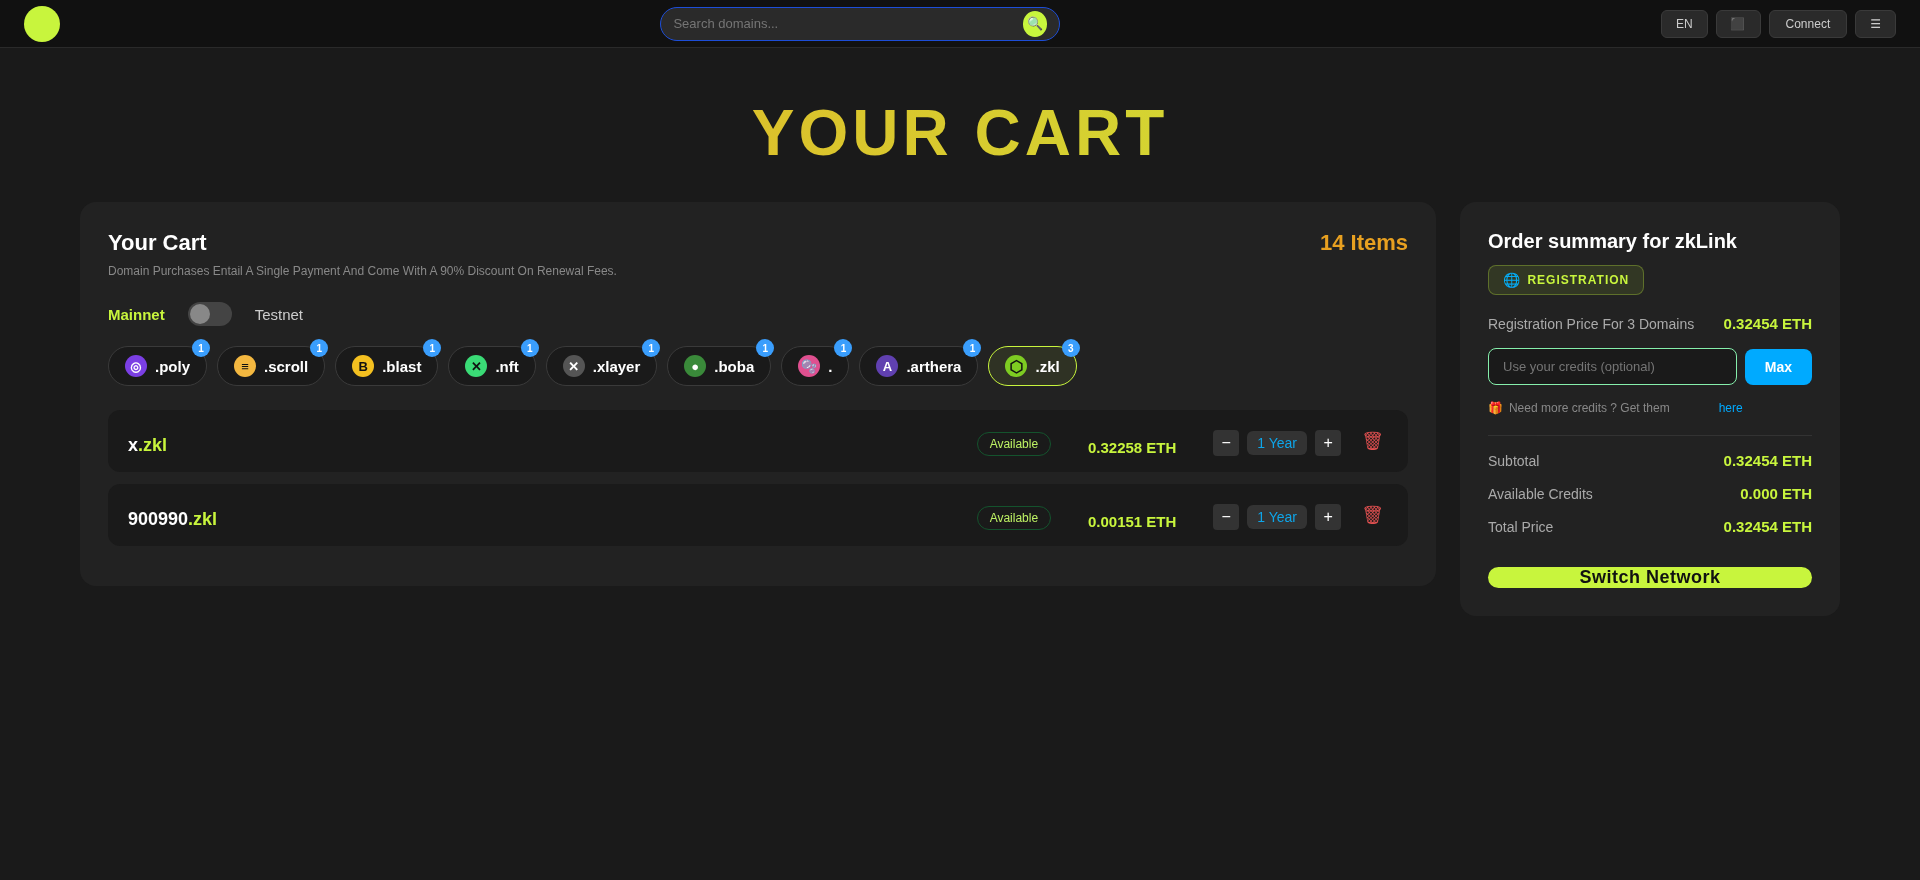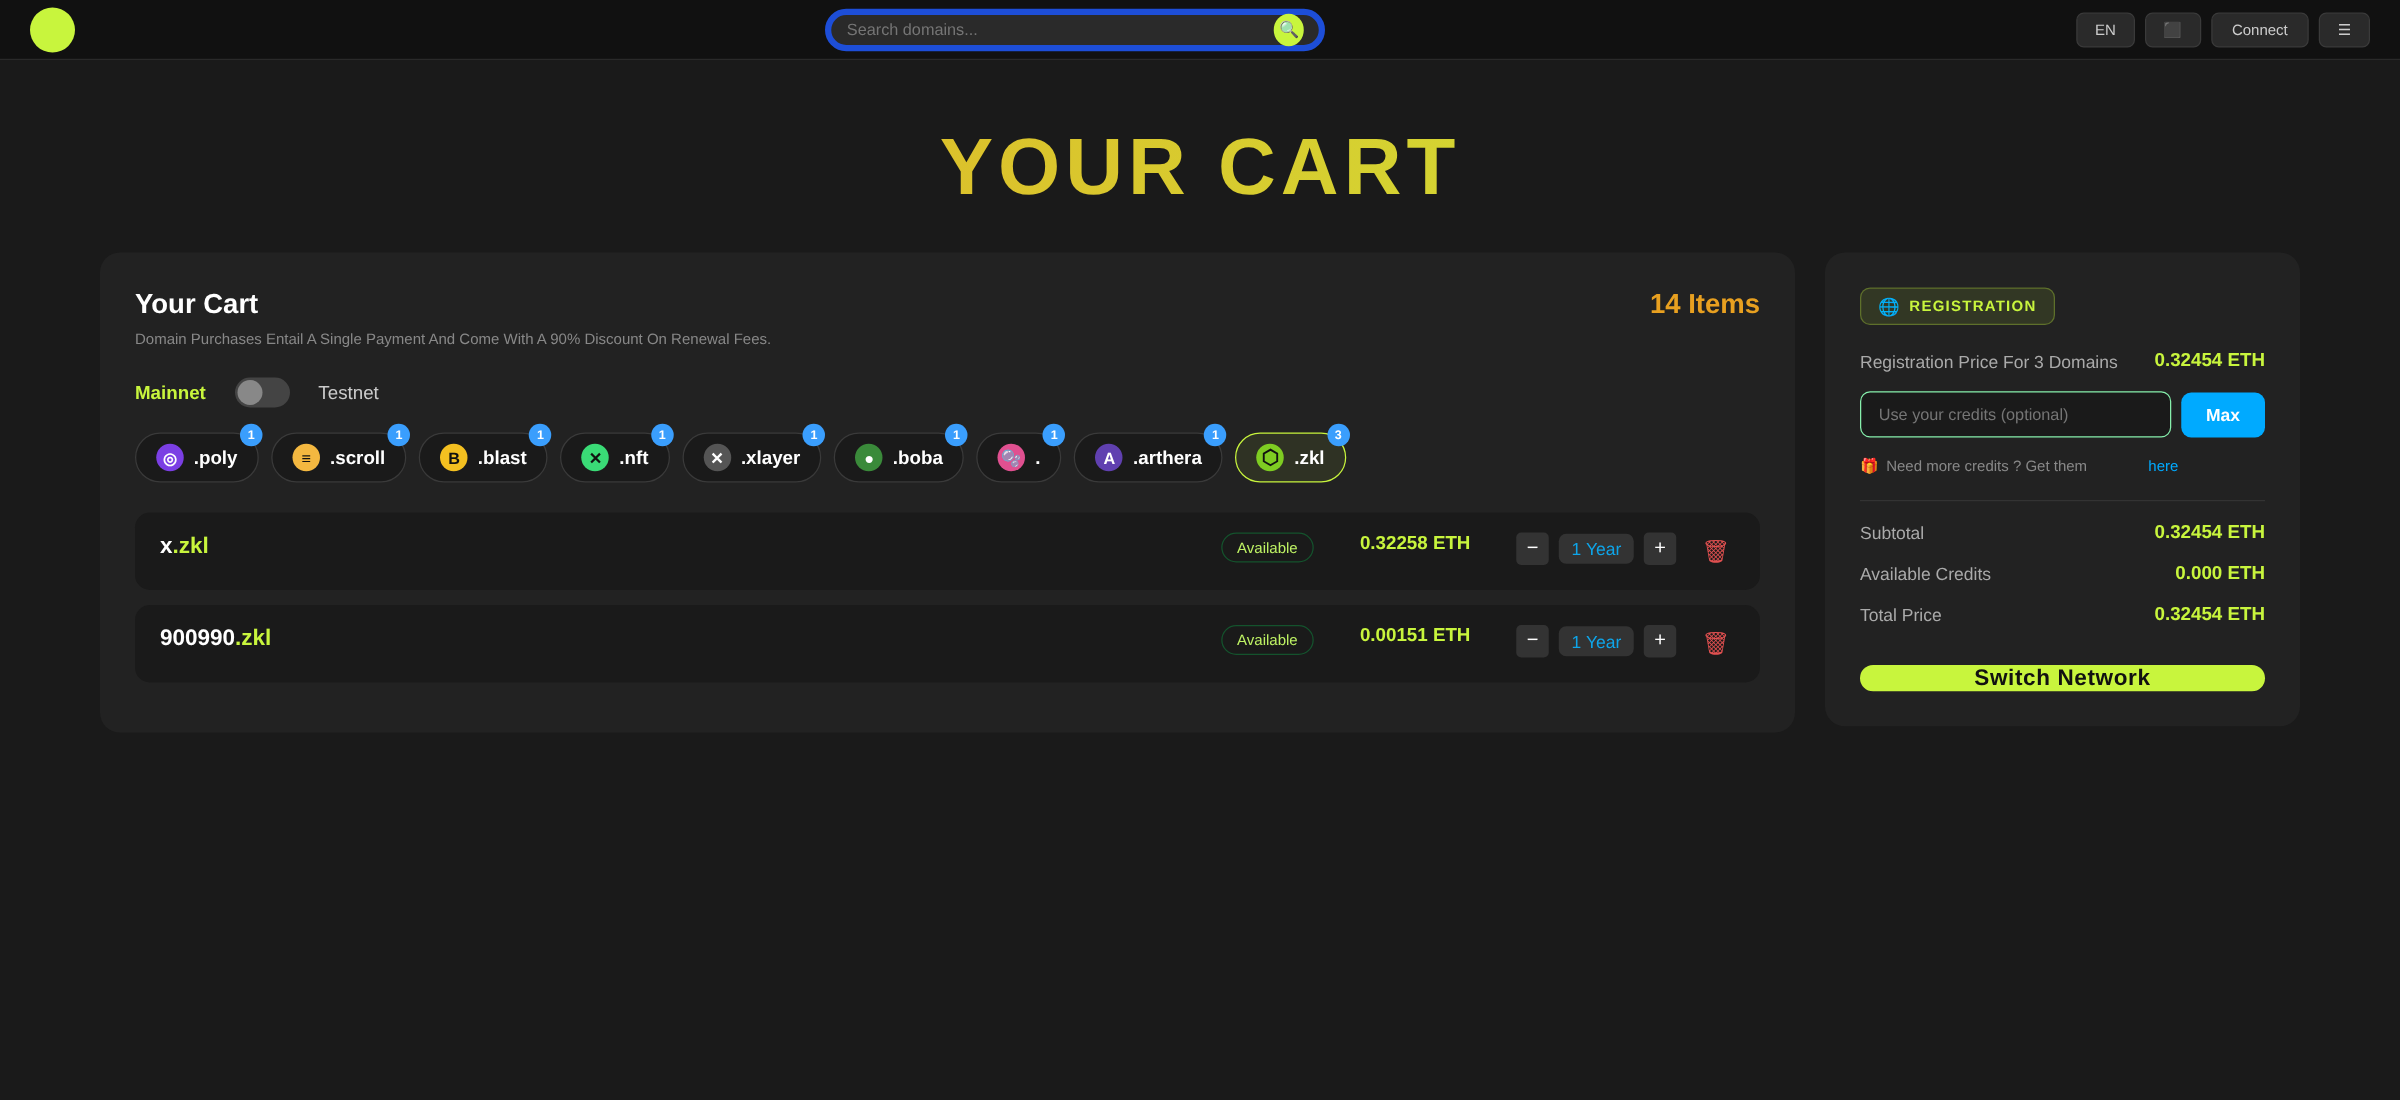--- a/index.html
+++ b/index.html
@@ -28,21 +28,21 @@
       height: 36px;
       background: #c8f53d;
       border-radius: 50%;
     }
 
     .search-bar {
       flex: 1;
       max-width: 400px;
       margin: 0 32px;
       background: #2a2a2a;
-      border: 5px solid #1d4ed8;
+      border: 1px solid #1d4ed8;
       border-radius: 20px;
       display: flex;
       align-items: center;
       padding: 0 12px;
       height: 34px;
     }
 
     .search-bar input {
       background: none;
       border: none;
@@ -237,21 +237,21 @@
       border-radius: 50%;
       display: flex;
       align-items: center;
       justify-content: center;
       font-size: 13px;
     }
 
     
     .cart-item {
       display: flex;
-      align-items: flex-start;
+      align-items: flex-end;
       background: #1a1a1a;
       border-radius: 12px;
       padding: 16px 20px;
       margin-bottom: 12px;
       gap: 16px;
     }
 
     .cart-item-name {
       flex: 1;
       font-size: 18px;
@@ -557,20 +557,21 @@
         <div class="qty-display">1 Year</div>
         <button class="qty-btn">+</button>
       </div>
       <button class="delete-btn">🗑</button>
     </div>
 
   </div>
 
   <div class="order-summary">
 
+    <h2 class="summary-title">Order summary for zkLink</h2>
 
     <div class="registration-badge">
       <span class="globe-icon">🌐</span>
       <span>REGISTRATION</span>
     </div>
 
     <div class="summary-row">
       <span class="summary-label">Registration Price For 3 Domains</span>
       <span class="summary-value">0.32454 ETH</span>
     </div>

